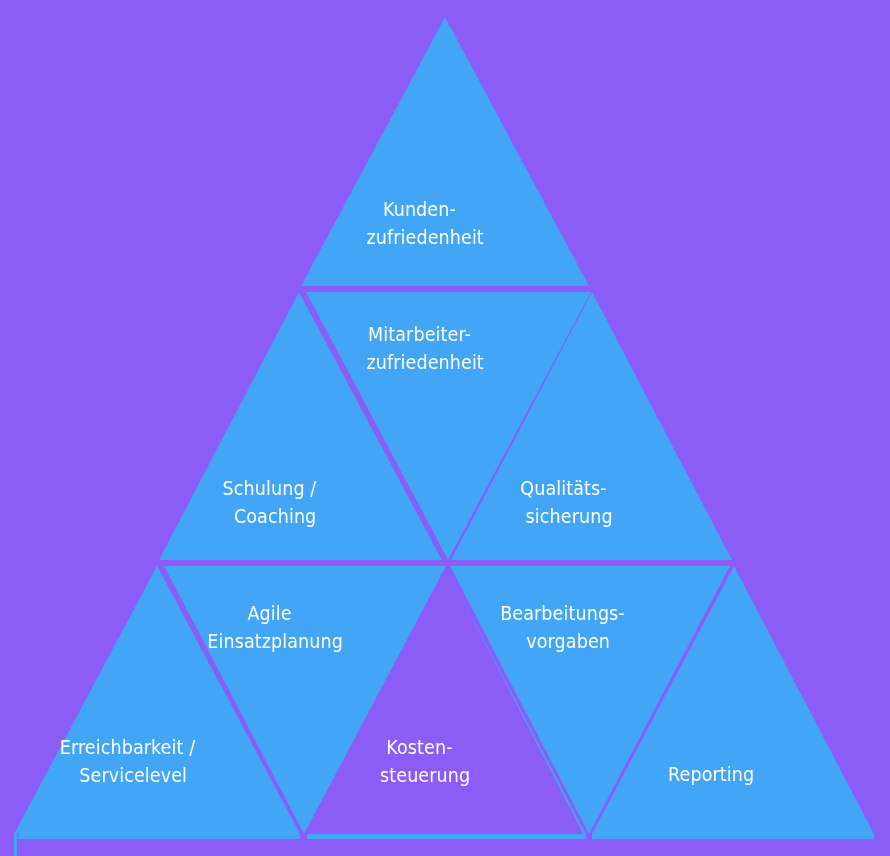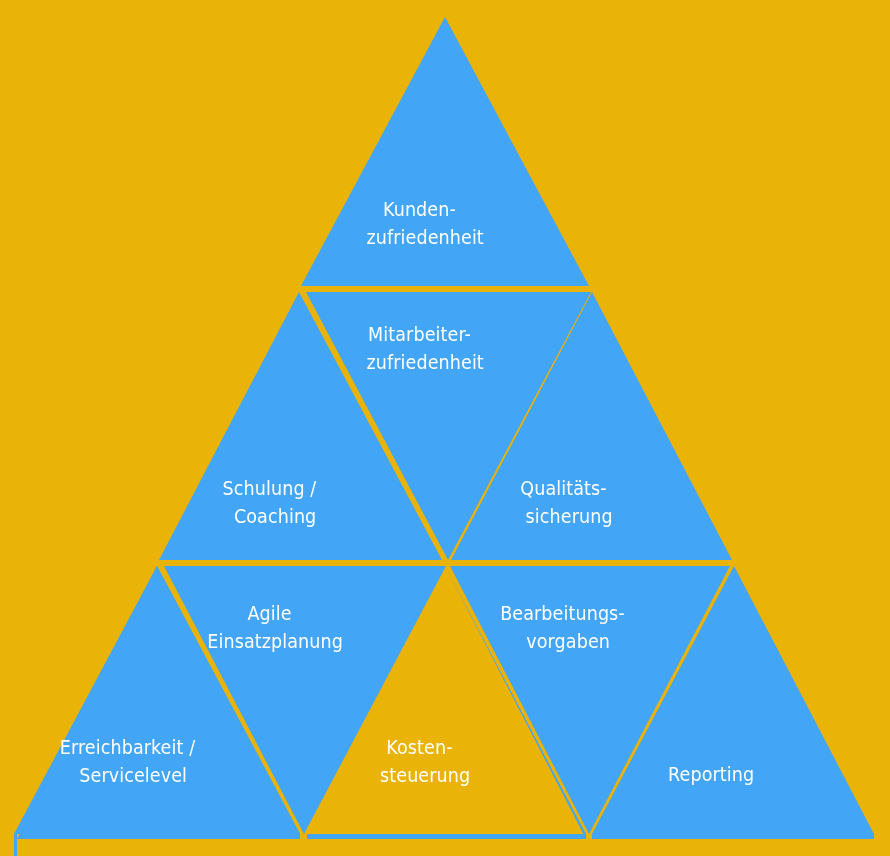--- a/index.html
+++ b/index.html
@@ -42,21 +42,21 @@
     pointer-events: none;
     white-space: pre;
   }
   .tile-label tspan {
     text-anchor: middle;
   }
 </style>
 </head>
 <body style="background: rgb(255, 255, 255);">
 
-<div id="pyramid-diagram" style="background: #eab308;">
+<div id="pyramid-diagram" style="background: #8b5cf6;">
 
   <svg id="pyramid-svg" viewBox="0 0 890 856" xmlns="http://www.w3.org/2000/svg">
 
     <g>
       <polygon class="tile-shape" points="445,17 589,286 301,286" fill="#42a5f5"></polygon>
       <text class="tile-label" x="445" y="224" fill="#ffffff">
         <tspan x="445" dy="-14">Kunden-</tspan>
         <tspan x="445" dy="28">zufriedenheit</tspan>
       </text>
     </g>

